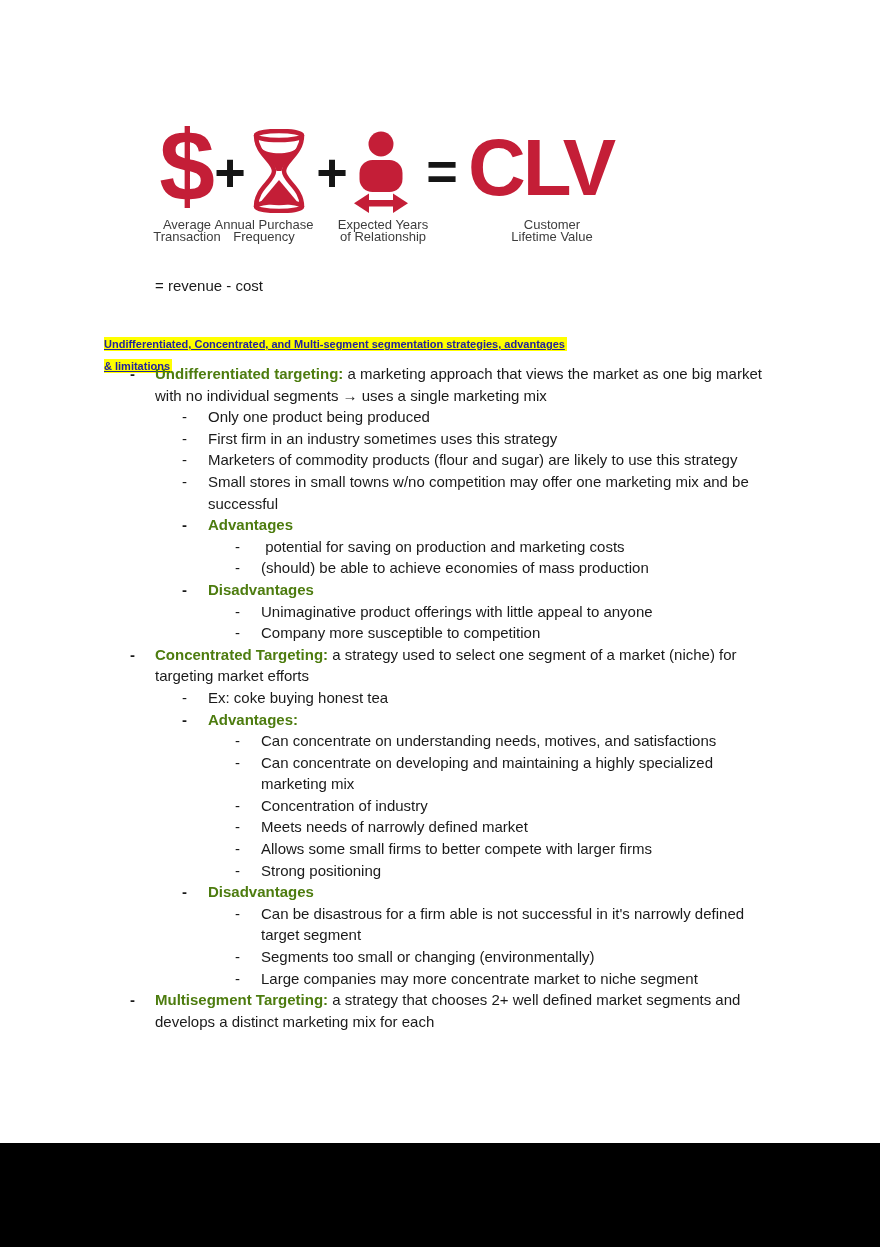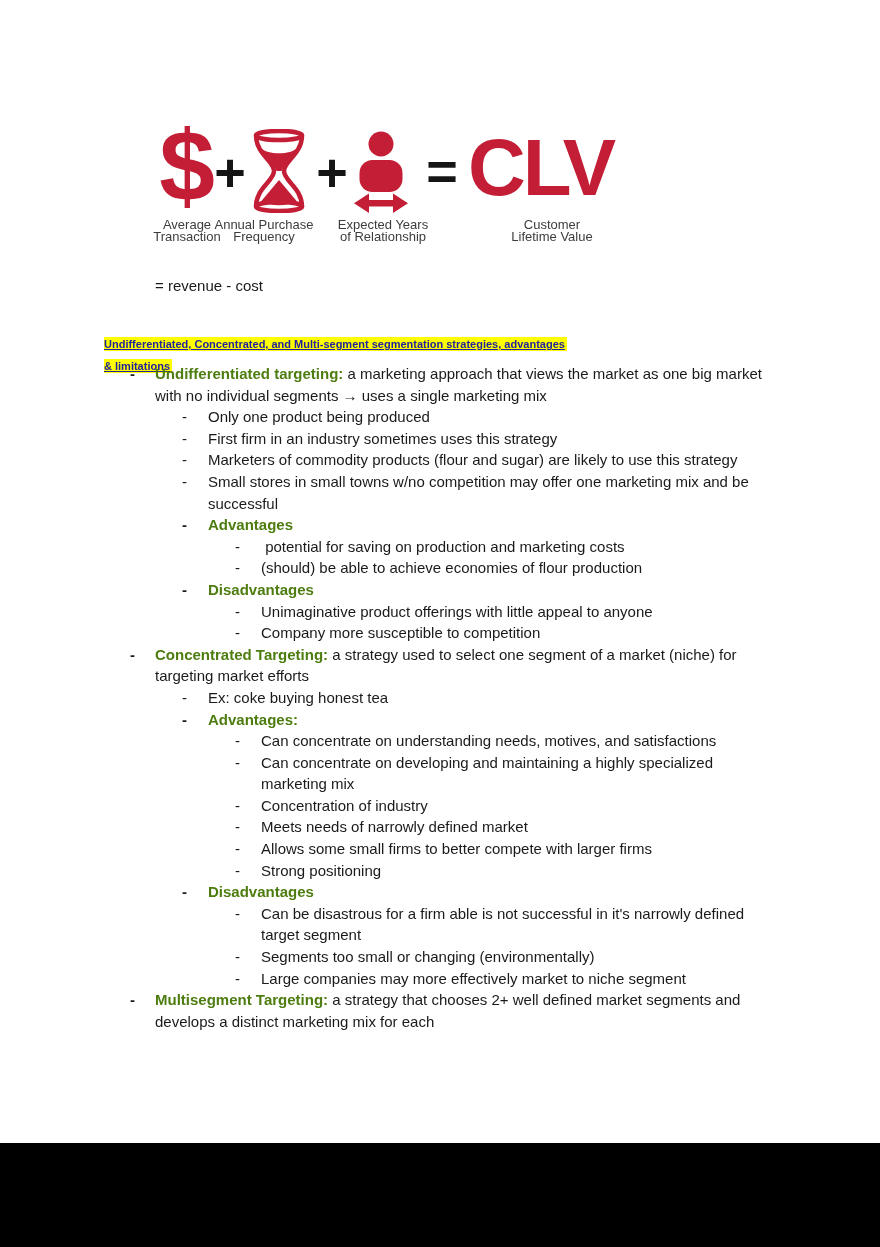--- a/index.html
+++ b/index.html
@@ -141,35 +141,35 @@
   </div>
 
   <div class="note-list" id="note-list">
       <div class="li lvl1 has-b"><span class="marker">-</span><span class="txt"><b>Undifferentiated targeting:</b> a marketing approach that views the market as one big market with no individual segments → uses a single marketing mix</span></div>
       <div class="li lvl2"><span class="marker">-</span><span class="txt">Only one product being produced</span></div>
       <div class="li lvl2"><span class="marker">-</span><span class="txt">First firm in an industry sometimes uses this strategy</span></div>
       <div class="li lvl2"><span class="marker">-</span><span class="txt">Marketers of commodity products (flour and sugar) are likely to use this strategy</span></div>
       <div class="li lvl2"><span class="marker">-</span><span class="txt">Small stores in small towns w/no competition may offer one marketing mix and be successful</span></div>
       <div class="li lvl2 has-b"><span class="marker">-</span><span class="txt"><b>Advantages</b></span></div>
       <div class="li lvl3"><span class="marker">-</span><span class="txt"> potential for saving on production and marketing costs</span></div>
-      <div class="li lvl3"><span class="marker">-</span><span class="txt">(should) be able to achieve economies of flour production</span></div>
+      <div class="li lvl3"><span class="marker">-</span><span class="txt">(should) be able to achieve economies of mass production</span></div>
       <div class="li lvl2 has-b"><span class="marker">-</span><span class="txt"><b>Disadvantages</b></span></div>
       <div class="li lvl3"><span class="marker">-</span><span class="txt">Unimaginative product offerings with little appeal to anyone</span></div>
       <div class="li lvl3"><span class="marker">-</span><span class="txt">Company more susceptible to competition</span></div>
       <div class="li lvl1 has-b"><span class="marker">-</span><span class="txt"><b>Concentrated Targeting:</b> a strategy used to select one segment of a market (niche) for targeting market efforts</span></div>
       <div class="li lvl2"><span class="marker">-</span><span class="txt">Ex: coke buying honest tea</span></div>
       <div class="li lvl2 has-b"><span class="marker">-</span><span class="txt"><b>Advantages:</b></span></div>
       <div class="li lvl3"><span class="marker">-</span><span class="txt">Can concentrate on understanding needs, motives, and satisfactions</span></div>
       <div class="li lvl3"><span class="marker">-</span><span class="txt">Can concentrate on developing and maintaining a highly specialized marketing mix</span></div>
       <div class="li lvl3"><span class="marker">-</span><span class="txt">Concentration of industry</span></div>
       <div class="li lvl3"><span class="marker">-</span><span class="txt">Meets needs of narrowly defined market</span></div>
       <div class="li lvl3"><span class="marker">-</span><span class="txt">Allows some small firms to better compete with larger firms</span></div>
       <div class="li lvl3"><span class="marker">-</span><span class="txt">Strong positioning</span></div>
       <div class="li lvl2 has-b"><span class="marker">-</span><span class="txt"><b>Disadvantages</b></span></div>
       <div class="li lvl3"><span class="marker">-</span><span class="txt">Can be disastrous for a firm able is not successful in it's narrowly defined target segment</span></div>
       <div class="li lvl3"><span class="marker">-</span><span class="txt">Segments too small or changing (environmentally)</span></div>
-      <div class="li lvl3"><span class="marker">-</span><span class="txt">Large companies may more effectively market to niche segment</span></div>
+      <div class="li lvl3"><span class="marker">-</span><span class="txt">Large companies may more concentrate market to niche segment</span></div>
       <div class="li lvl1 has-b"><span class="marker">-</span><span class="txt"><b>Multisegment Targeting:</b> a strategy that chooses 2+ well defined market segments and develops a distinct marketing mix for each</span></div>
     </div>
 
   <div class="footer-bar"></div>
 
 </div>
 
 </body></html>

